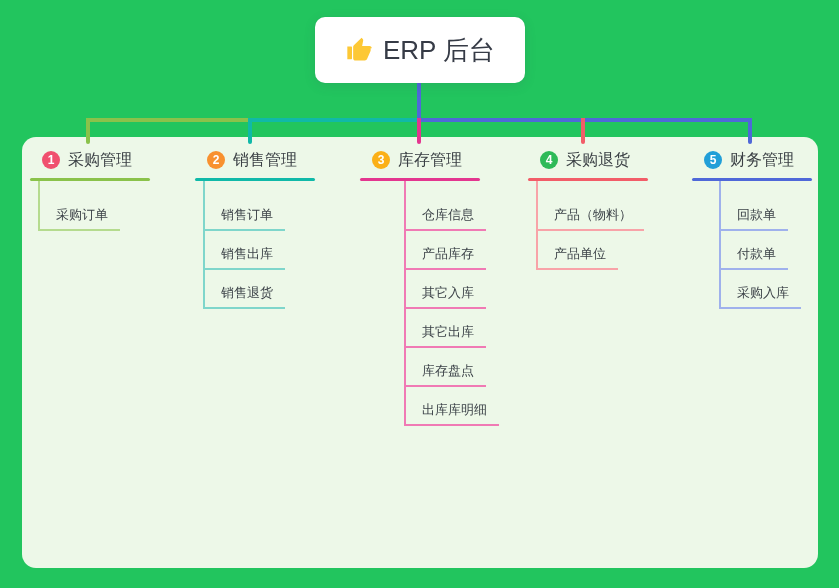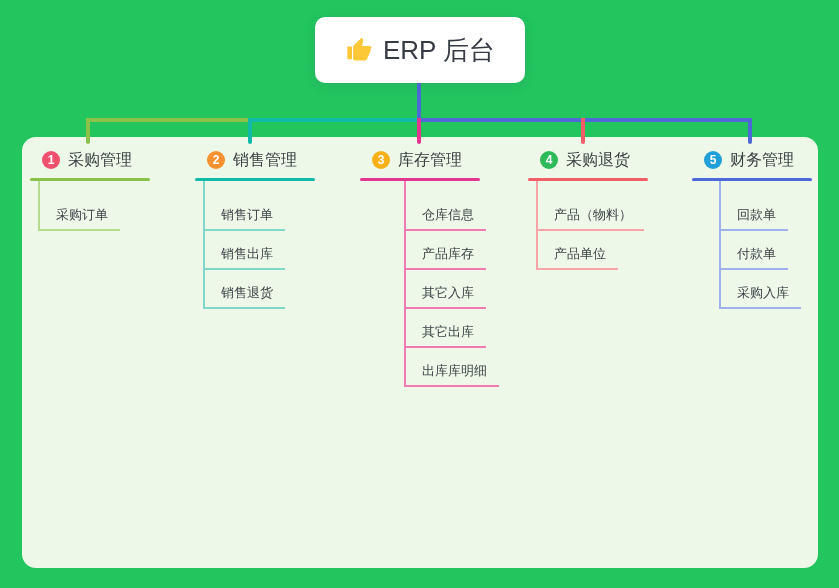--- a/index.html
+++ b/index.html
@@ -123,20 +123,21 @@
     <div class="branch-header">
       <span class="badge">3</span>
       <span>库存管理</span>
     </div>
     <div class="branch-underline"></div>
     <div class="children">
       <div class="child">仓库信息</div>
       <div class="child">产品库存</div>
       <div class="child">其它入库</div>
       <div class="child">其它出库</div>
+      <div class="child">库存盘点</div>
       <div class="child">出库库明细</div>
     </div>
   </div>
 
   <div class="branch b4" style="left:528px;">
     <div class="branch-header">
       <span class="badge">4</span>
       <span>采购退货</span>
     </div>
     <div class="branch-underline"></div>

